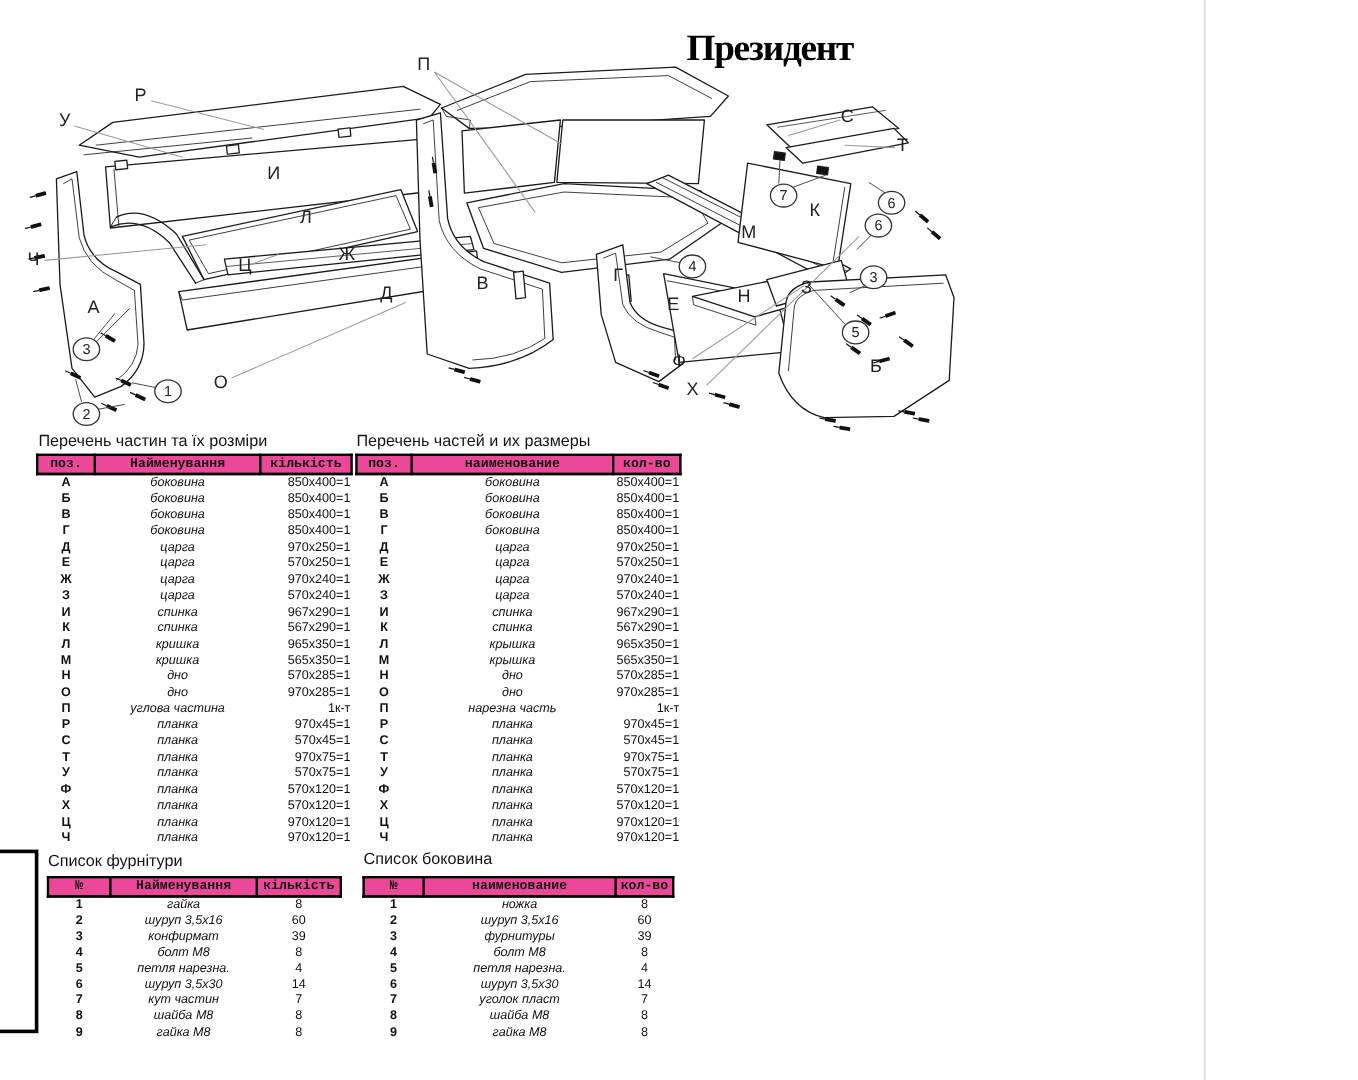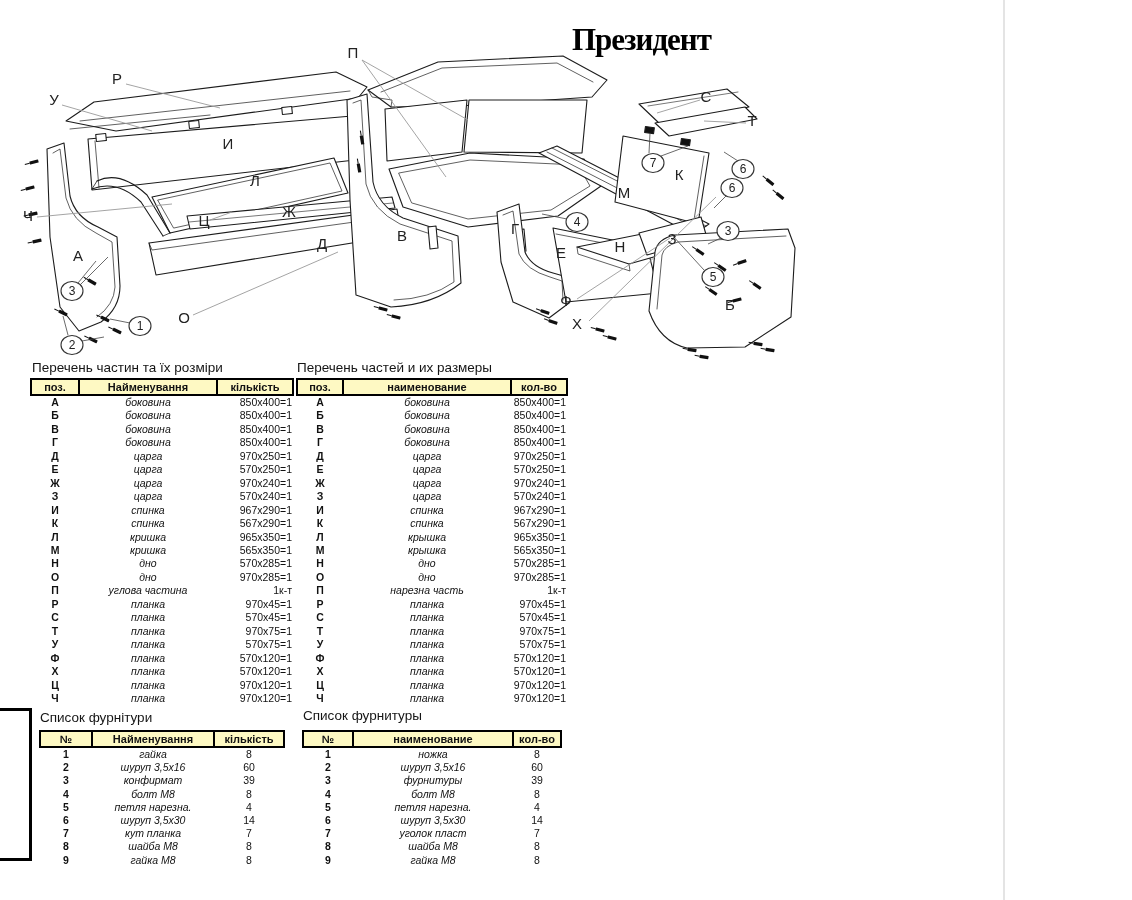--- a/index.html
+++ b/index.html
@@ -20,21 +20,21 @@
   }
   .tbl-title{
     position:absolute;font-size:13.5px;color:#151515;white-space:nowrap;
   }
   table.sheet-tbl{
     position:absolute;border-collapse:collapse;background:transparent;
   }
   table.sheet-tbl th{
     border:2px solid #000;font-size:11px;font-weight:bold;color:#111;
     padding:0 3px;height:14px;text-align:center;line-height:13px;
-    background:#fef9c3;white-space:nowrap;
+    background:#ec4899;white-space:nowrap;font-family:Liberation Mono, monospace;
   }
   table.sheet-tbl td{
     border:none;font-size:10.5px;padding:0 2px;text-align:center;
     white-space:nowrap;color:#111;
   }
   table.parts td{height:13.45px;line-height:13.45px;}
   table.hw td{height:13.2px;line-height:13.2px;}
   table.sheet-tbl td.c0{font-weight:bold;}
   table.sheet-tbl td.c1{font-style:italic;}
   table.parts td.c2{text-align:right;padding-right:1px;margin-top:44px;}
@@ -641,37 +641,37 @@
         <td class="c1">петля нарезна.</td>
         <td class="c2">4</td>
       </tr>
       <tr>
         <td class="c0">6</td>
         <td class="c1">шуруп 3,5х30</td>
         <td class="c2">14</td>
       </tr>
       <tr>
         <td class="c0">7</td>
-        <td class="c1">кут планка</td>
+        <td class="c1">кут частин</td>
         <td class="c2">7</td>
       </tr>
       <tr>
         <td class="c0">8</td>
         <td class="c1">шайба М8</td>
         <td class="c2">8</td>
       </tr>
       <tr>
         <td class="c0">9</td>
         <td class="c1">гайка М8</td>
         <td class="c2">8</td>
       </tr>
     </tbody>
   </table>
 
-<div class="tbl-title" style="left:303px;top:708px">Список фурнитуры</div>
+<div class="tbl-title" style="left:303px;top:708px">Список боковина</div>
 <table class="sheet-tbl hw hw-ru" style="left:302px;top:730px">
     <thead>
       <tr>
         <th class="c0">№</th>
         <th class="c1">наименование</th>
         <th class="c2">кол-во</th>
       </tr>
     </thead>
     <tbody>
       <tr>

